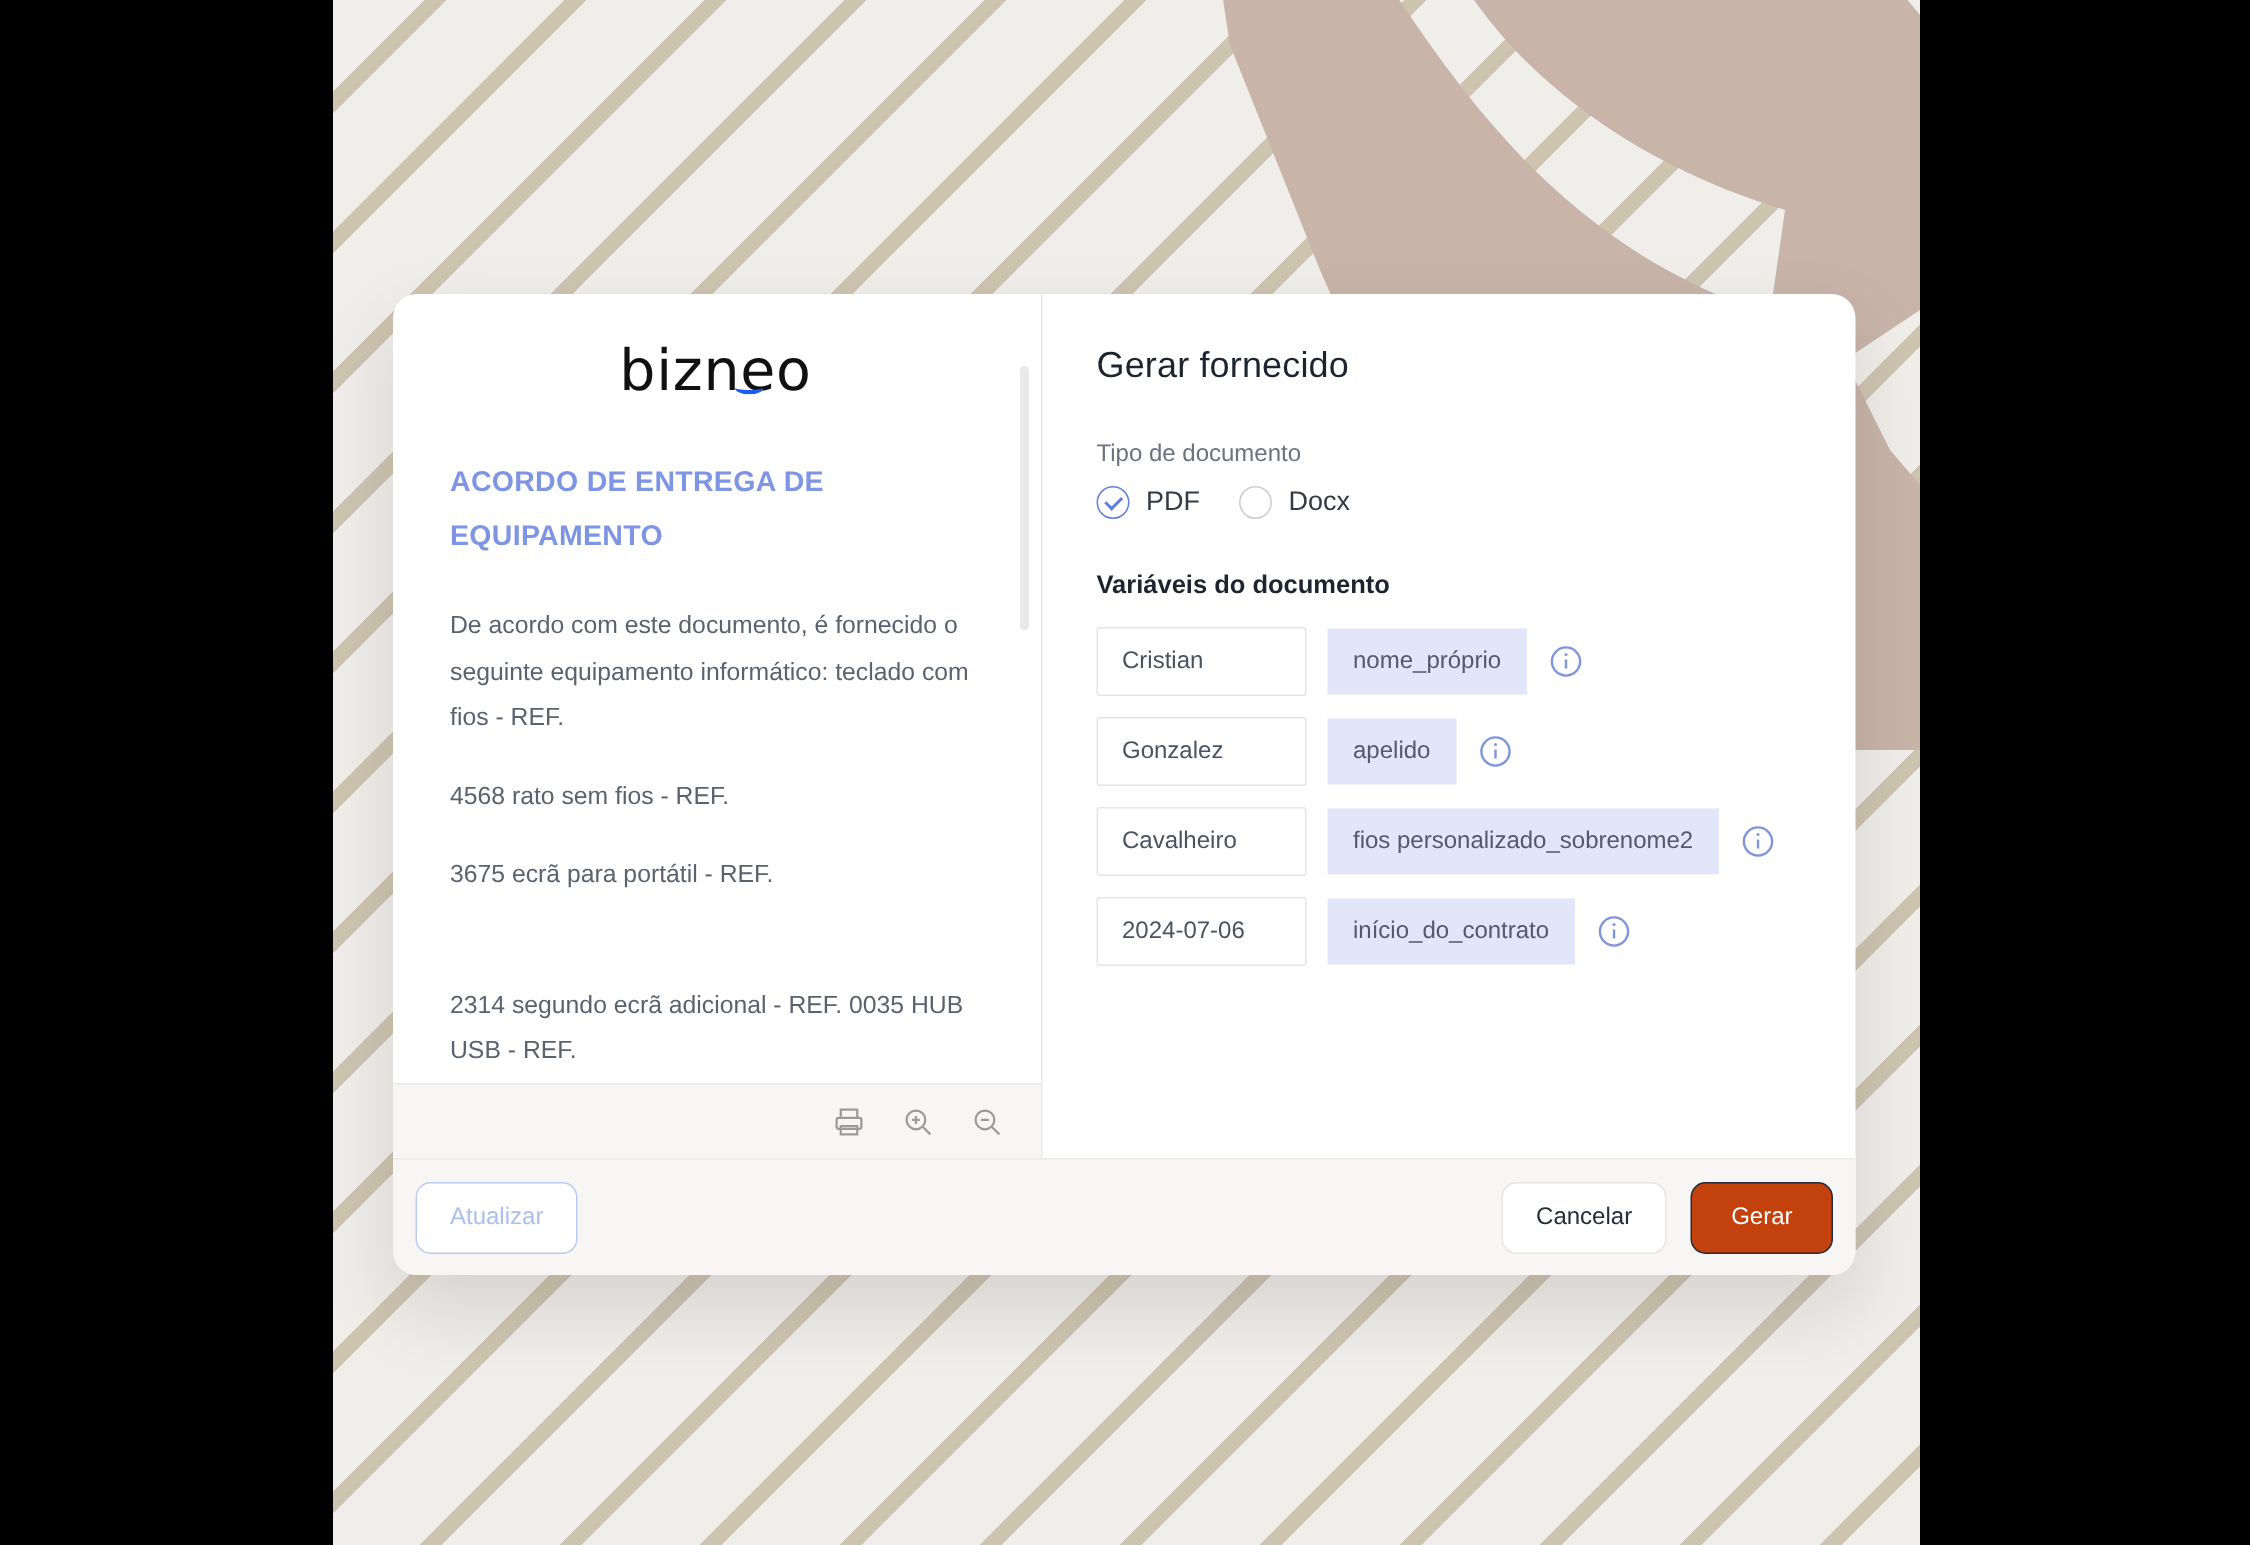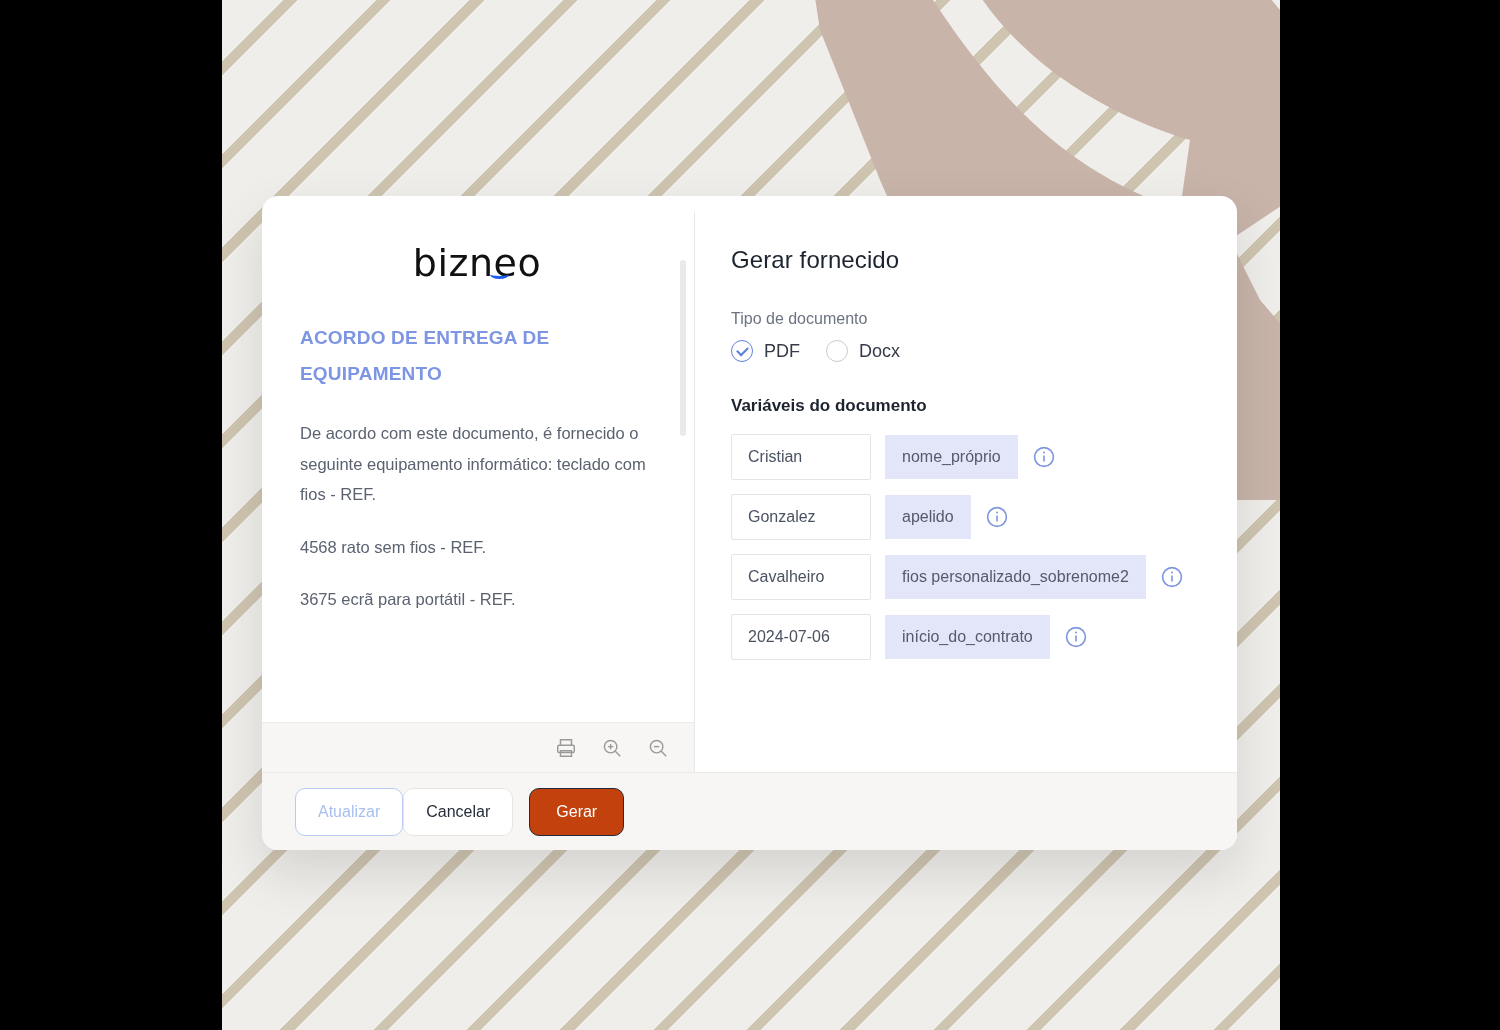--- a/index.html
+++ b/index.html
@@ -65,21 +65,20 @@
     box-shadow: 0 22px 50px rgba(40,34,28,0.13);
     overflow: hidden;
     display: flex;
     flex-direction: column;
   }
 
   .dialog-body {
     display: flex;
     flex: 1 1 auto;
     min-height: 0;
-    margin-top: 16px;
   }
 
   
   .preview-pane {
     position: relative;
     width: 433px;
     flex: 0 0 433px;
     border-right: 1px solid #e6e8ea;
     display: flex;
     flex-direction: column;
@@ -193,21 +192,21 @@
   }
 
   .radio-row {
     display: flex;
     align-items: center;
     gap: 26px;
     margin-bottom: 34px;
   }
   .radio-opt {
     display: flex;
-    align-items: center;
+    align-items: flex-start;
     gap: 11px;
     cursor: pointer;
   }
   .radio-mark {
     width: 22px; height: 22px;
     border-radius: 50%;
     border: 1.8px solid #c9ccd3;
     display: flex; align-items: center; justify-content: center;
     flex: 0 0 22px;
   }
@@ -275,21 +274,22 @@
   }
 
   
   .footer {
     flex: 0 0 78px;
     height: 78px;
     background: #f7f6f4;
     border-top: 1px solid #eceae6;
     display: flex;
     align-items: center;
-    padding: 0 33px;
+    justify-content: space-between;
+    padding: 0 15px;
   }
   .footer-right { display: flex; align-items: center; gap: 16px; }
 
   .btn {
     font-family: "Liberation Sans", sans-serif;
     font-size: 16px;
     border-radius: 10px;
     cursor: pointer;
     border: 1px solid transparent;
     height: 48px;
@@ -338,20 +338,21 @@
               <span>bizneo</span>
               <span class="logo-smile"></span>
             </span>
           </div>
 
           <div class="doc-title">ACORDO DE ENTREGA DE EQUIPAMENTO</div>
 
           <p class="doc-para">De acordo com este documento, é fornecido o seguinte equipamento informático: teclado com fios - REF.</p>
           <p class="doc-para">4568 rato sem fios - REF.</p>
           <p class="doc-para">3675 ecrã para portátil - REF.</p>
+          <p class="doc-para gap-big">2314 segundo ecrã adicional - REF. 0035 HUB USB - REF.</p>
 
           <div class="vscroll-track"></div>
           <div class="vscroll-thumb"></div>
         </div>
 
         <div class="preview-toolbar">
           <div class="tool-btn">
             <svg width="22" height="22" viewBox="0 0 24 24" fill="none" stroke="#9a9a9a" stroke-width="1.6">
               <path d="M6 9V3h12v6"></path>
                 <rect x="3" y="9" width="18" height="8" rx="1.5"></rect>

